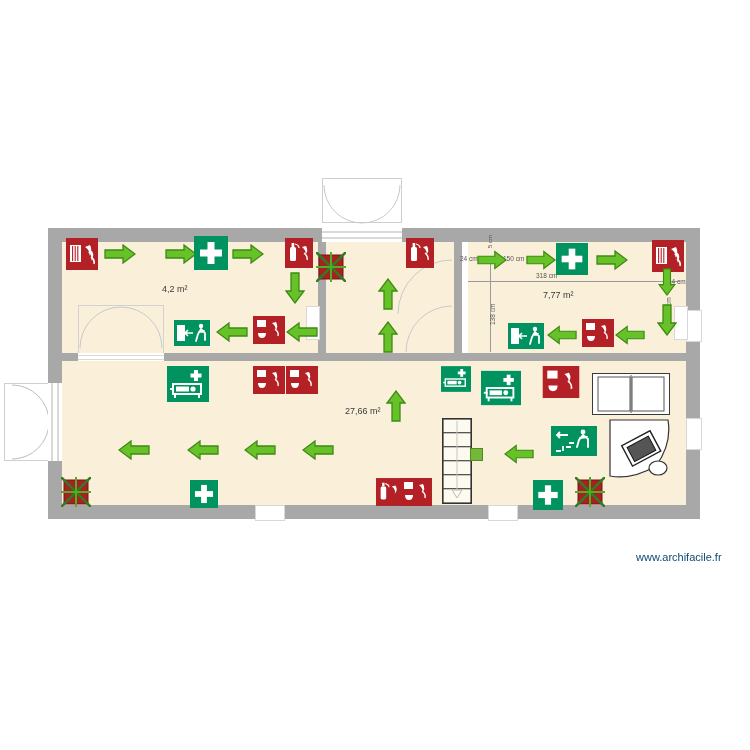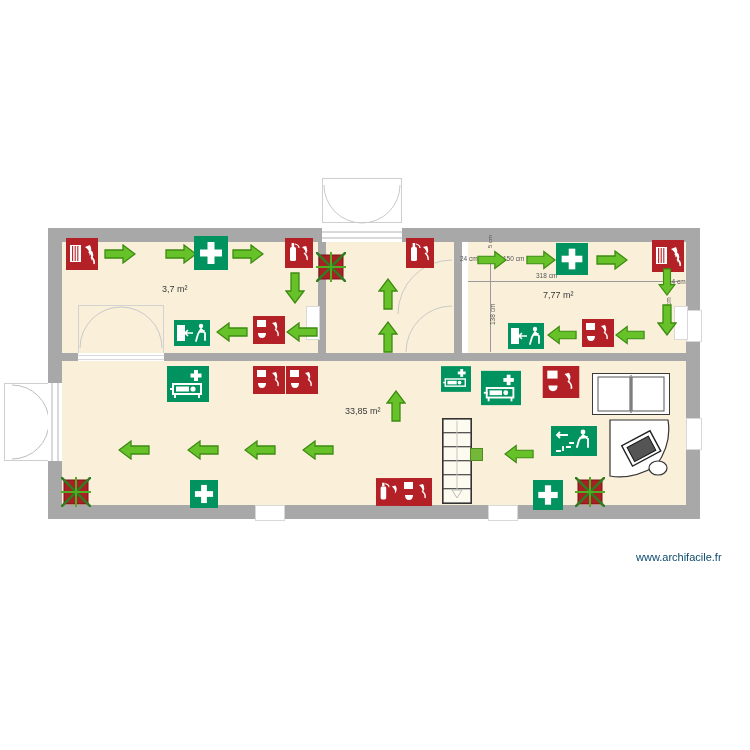--- a/index.html
+++ b/index.html
@@ -120,23 +120,23 @@
   <div class="abs dimtext" style="left:460px;top:255px;">24 cm</div>
 
   <div class="abs dimtext" style="left:503px;top:255px;">150 cm</div>
 
   <div class="abs dimtext vert" style="left:487px;top:248px;font-size:6px;">5 cm</div>
 
   <div class="abs dimtext" style="left:668px;top:278px;">14 cm</div>
 
   <div class="abs dimtext vert" style="left:665px;top:315px;">34 cm</div>
 
-  <div class="abs arealabel" style="left:162px;top:284px;">3,7 m²</div>
+  <div class="abs arealabel" style="left:162px;top:284px;">4,2 m²</div>
   <div class="abs arealabel" style="left:543px;top:290px;">7,77 m²</div>
-  <div class="abs arealabel" style="left:345px;top:406px;">33,85 m²</div>
+  <div class="abs arealabel" style="left:345px;top:406px;">27,66 m²</div>
 
   <div class="abs" style="left:592px;top:373px;width:78px;height:42px;">
     <svg width="78" height="42" viewBox="0 0 78 42">
       <rect x="0.5" y="0.5" width="77" height="41" fill="#ffffff" stroke="#3a3a3a" stroke-width="1"></rect>
       <rect x="6" y="4" width="32" height="34" fill="#ffffff" stroke="#555" stroke-width="1"></rect>
       <rect x="40" y="4" width="32" height="34" fill="#ffffff" stroke="#555" stroke-width="1"></rect>
       <line x1="39" y1="2" x2="39" y2="40" stroke="#555" stroke-width="1"></line>
     </svg>
   </div>
 

